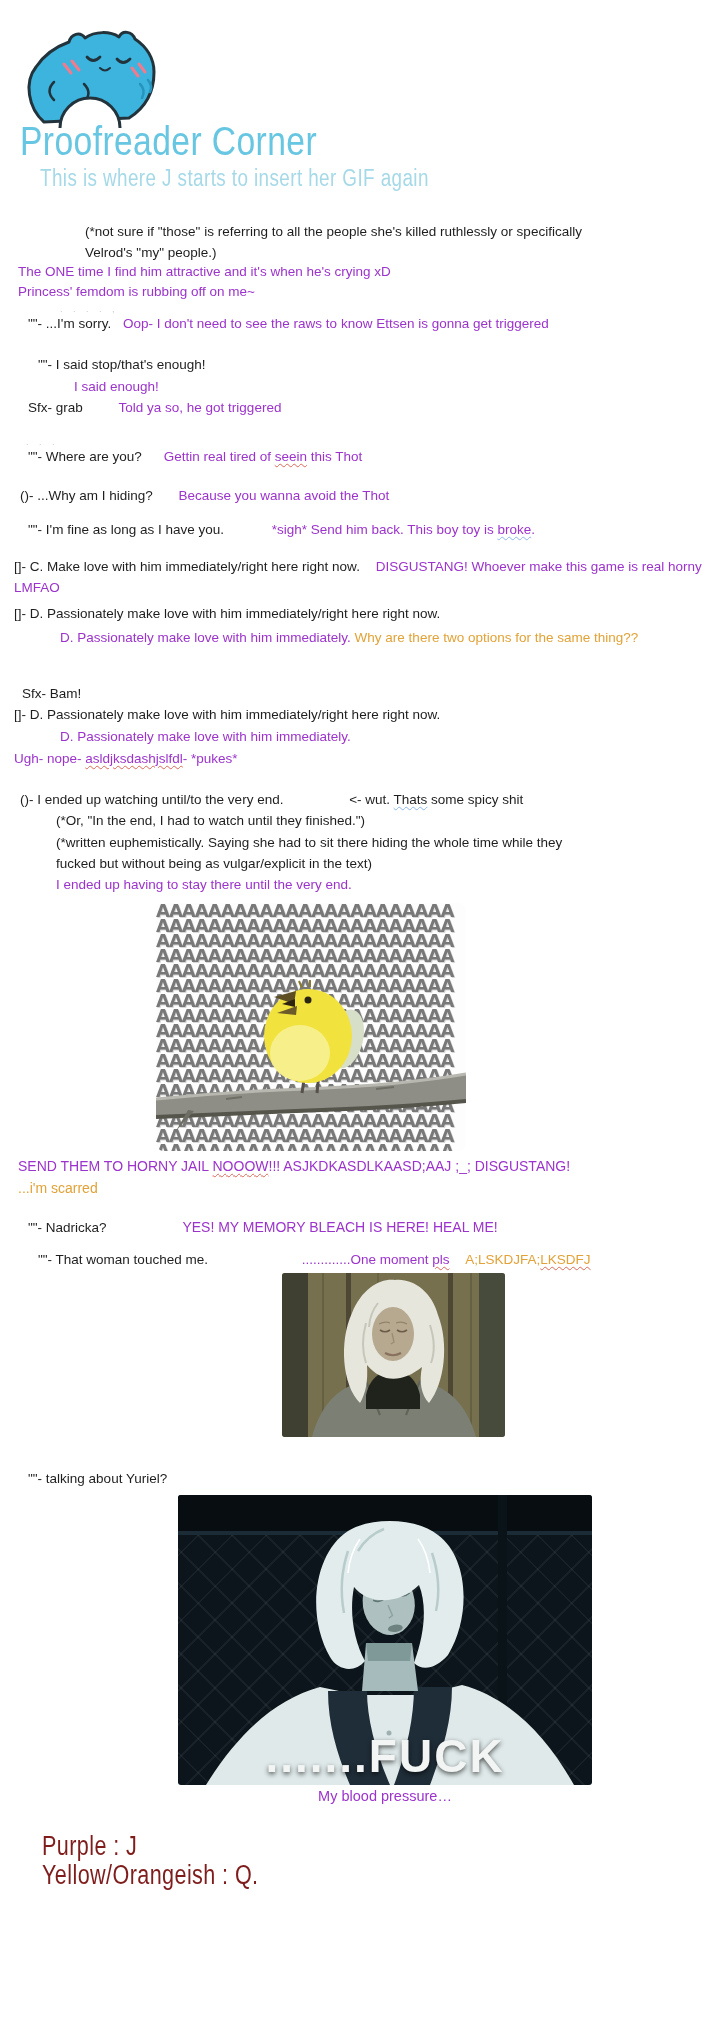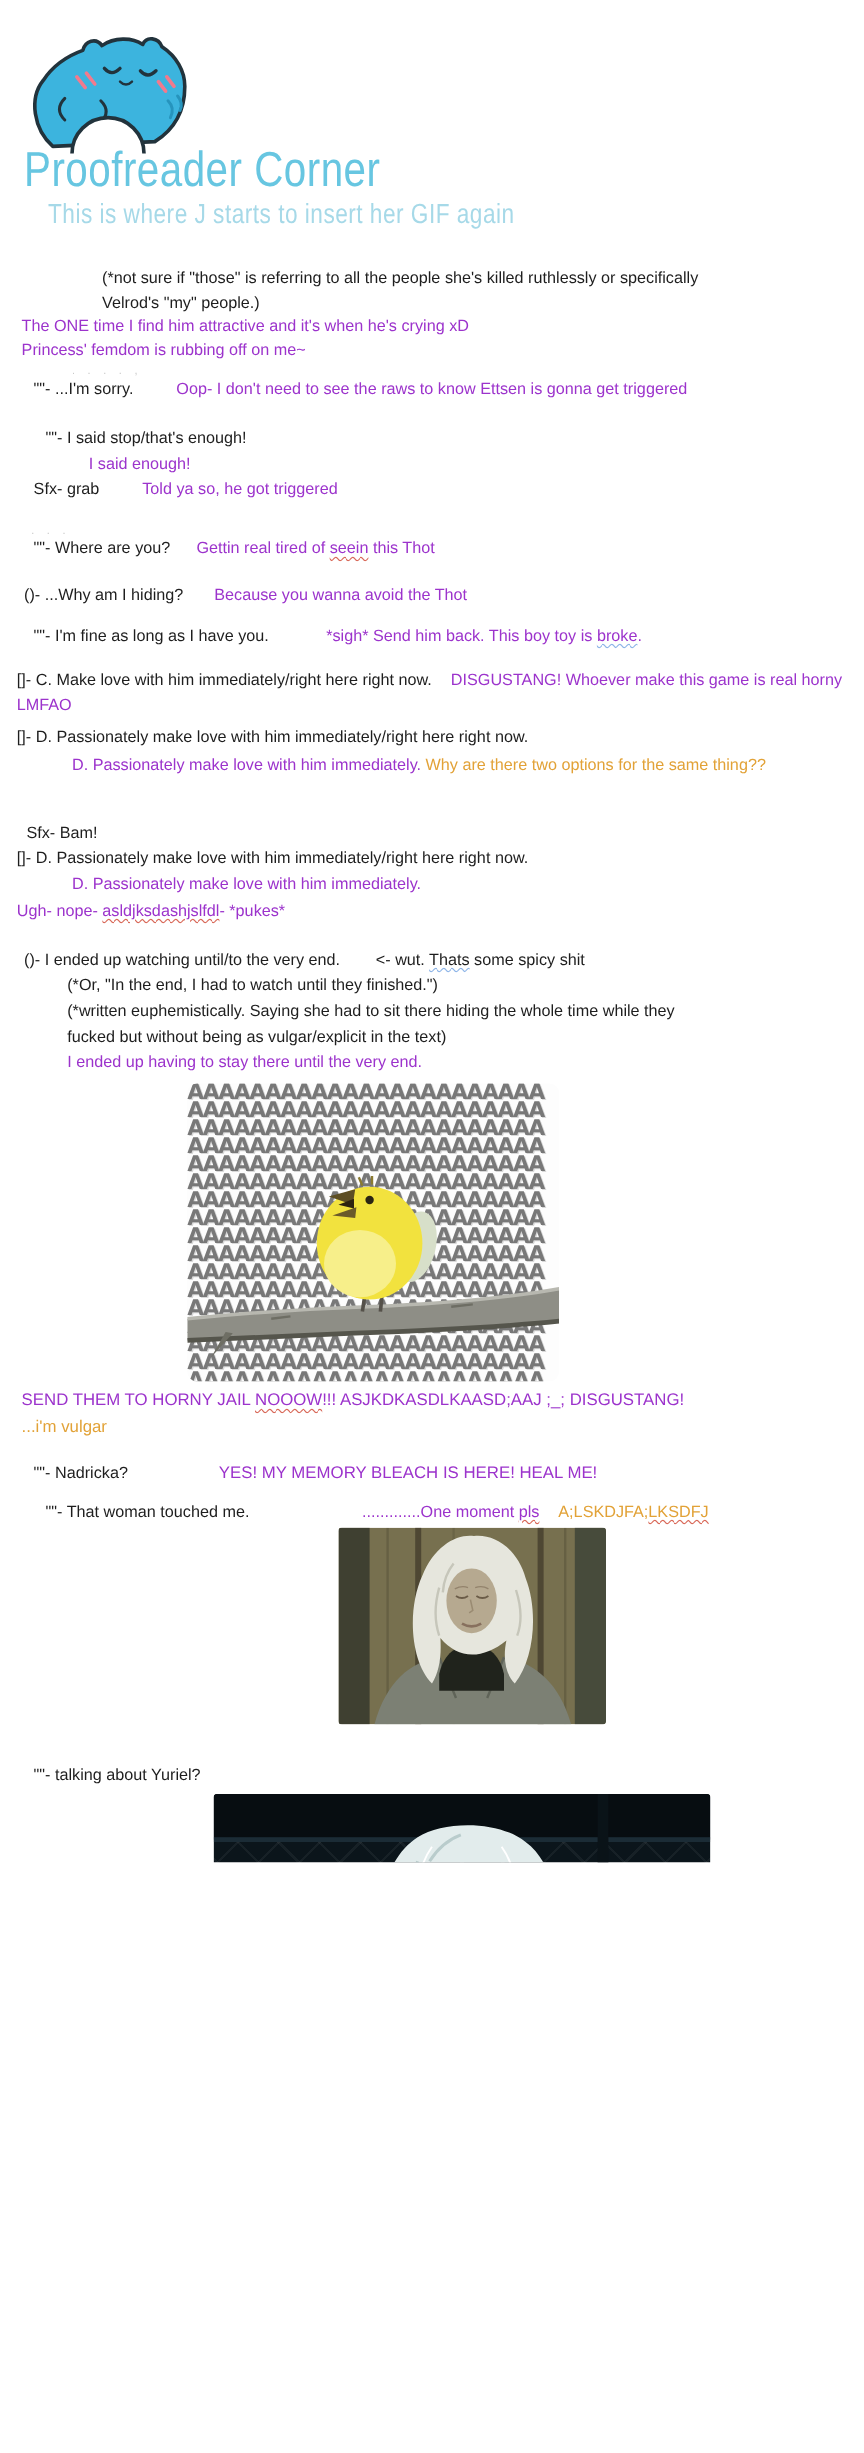--- a/index.html
+++ b/index.html
@@ -1,16 +1,16 @@
 <!DOCTYPE html>
 <html><head>
 <meta charset="utf-8">
 <style>
   html,body{margin:0;padding:0;background:#ffffff;}
-  #page{position:relative;width:720px;height:1552px;background:#ffffff;overflow:hidden;
+  #page{position:relative;width:720px;height:2044px;background:#ffffff;overflow:hidden;
         font-family:"Liberation Sans",sans-serif;font-size:13.5px;color:#1e1e1e;}
   .abs{position:absolute;white-space:nowrap;line-height:1.25;}
   .black{color:#1e1e1e;}
   .purple{color:#9c33cc;}
   .orange{color:#e2a237;}
   .faint{color:#c9c9c9;font-size:9px;letter-spacing:4px;}
   .sq-red{text-decoration-line:underline;text-decoration-style:wavy;text-decoration-color:#d96a5a;text-decoration-thickness:1px;text-underline-offset:2px;}
   .sq-blue{text-decoration-line:underline;text-decoration-style:wavy;text-decoration-color:#8fb6e8;text-decoration-thickness:1px;text-underline-offset:2px;}
   .cond{display:inline-block;transform:scaleX(.82);transform-origin:left center;letter-spacing:.5px;}
   .title{top:116px;left:20px;font-size:41px;color:#67c6e1;font-weight:400;}
@@ -60,21 +60,21 @@
   <div class="abs subtitle"><span class="cond">This is where J starts to insert her GIF again</span></div>
 
   <div class="abs" style="top:224px;left:85px;"><span class="black">(*not sure if "those" is referring to all the people she's killed ruthlessly or specifically</span></div>
   <div class="abs" style="top:245px;left:85px;"><span class="black">Velrod's "my" people.)</span></div>
   <div class="abs" style="top:264px;left:18px;"><span class="purple">The ONE time I find him attractive and it's when he's crying xD</span></div>
   <div class="abs" style="top:284px;left:18px;"><span class="purple">Princess' femdom is rubbing off on me~</span></div>
   <div class="abs faint" style="top:304px;left:60px;">.  .       .        .      ,</div>
 
   <div class="abs" style="top:316px;left:28px;">
     <span class="black">""- ...I'm sorry.</span>
-    <span class="purple" style="margin-left:32px;">Oop- I don't need to see the raws to know Ettsen is gonna get triggered</span>
+    <span class="purple" style="margin-left:8px;">Oop- I don't need to see the raws to know Ettsen is gonna get triggered</span>
   </div>
 
   <div class="abs" style="top:357px;left:38px;"><span class="black">""- I said stop/that's enough!</span></div>
   <div class="abs" style="top:379px;left:74px;"><span class="purple">I said enough!</span></div>
   <div class="abs" style="top:400px;left:28px;">
     <span class="black">Sfx- grab</span>
     <span class="purple" style="margin-left:32px;">Told ya so, he got triggered</span>
   </div>
 
   <div class="abs faint" style="top:437px;left:26px;">. . .</div>
@@ -105,21 +105,21 @@
 
   <div class="abs" style="top:686px;left:22px;"><span class="black">Sfx- Bam!</span></div>
   <div class="abs" style="top:707px;left:14px;"><span class="black">[]- D. Passionately make love with him immediately/right here right now.</span></div>
   <div class="abs" style="top:729px;left:60px;"><span class="purple">D. Passionately make love with him immediately.</span></div>
   <div class="abs" style="top:751px;left:14px;">
     <span class="purple"><span>Ugh- nope- </span><span class="sq-red">asldjksdashjslfdl</span><span>- *pukes*</span></span>
   </div>
 
   <div class="abs" style="top:792px;left:20px;">
     <span class="black">()- I ended up watching until/to the very end.</span>
-    <span class="black" style="margin-left:26px;"><span>&lt;- wut. </span><span class="sq-blue">Thats</span><span> some spicy shit</span></span>
+    <span class="black" style="margin-left:62px;"><span>&lt;- wut. </span><span class="sq-blue">Thats</span><span> some spicy shit</span></span>
   </div>
   <div class="abs" style="top:813px;left:56px;"><span class="black">(*Or, "In the end, I had to watch until they finished.")</span></div>
   <div class="abs" style="top:835px;left:56px;"><span class="black">(*written euphemistically. Saying she had to sit there hiding the whole time while they</span></div>
   <div class="abs" style="top:856px;left:56px;"><span class="black">fucked but without being as vulgar/explicit in the text)</span></div>
   <div class="abs" style="top:877px;left:56px;"><span class="purple">I ended up having to stay there until the very end.</span></div>
 
   <div id="bird-meme">
     <div id="bird-pattern">AAAAAAAAAAAAAAAAAAAAAAAAAAAAAAAAAAAAAAAAAAAAAAAAAAAAAAAAAAAAAAAAAAAAAAAAAAAAAAAAAAAAAAAAAAAAAAAAAAAAAAAAAAAAAAAAAAAAAAAAAAAAAAAAAAAAAAAAAAAAAAAAAAAAAAAAAAAAAAAAAAAAAAAAAAAAAAAAAAAAAAAAAAAAAAAAAAAAAAAAAAAAAAAAAAAAAAAAAAAAAAAAAAAAAAAAAAAAAAAAAAAAAAAAAAAAAAAAAAAAAAAAAAAAAAAAAAAAAAAAAAAAAAAAAAAAAAAAAAAAAAAAAAAAAAAAAAAAAAAAAAAAAAAAAAAAAAAAAAAAAAAAAAAAAAAAAAAAAAAAAAAAAAAAAAAAAAAAAAAAAAAAAAAAAAAAAAAAAAAAAAAAAAAAAAAAAAAAAAAAAAAAAAAAAAAAAAAAAAAAAAAA</div>
     <svg id="bird-svg" width="310" height="248" viewBox="0 0 310 248">
       <path d="M0,196 C40,192 90,188 150,186 C220,183 270,178 310,171 L310,198 C260,203 200,206 140,208 C90,210 40,212 0,214 Z" fill="#8e8e86"></path>
@@ -138,21 +138,21 @@
       <path d="M139,96 L126,101 L139,104 Z" fill="#2e2410"></path>
       <circle cx="152" cy="97" r="3.5" fill="#2a2413"></circle>
       <line x1="146" y1="85" x2="143" y2="78" stroke="#8a7a30" stroke-width="2"></line>
       <line x1="154" y1="84" x2="154" y2="77" stroke="#8a7a30" stroke-width="2"></line>
     </svg>
   </div>
 
   <div class="abs big" style="top:1158px;left:18px;">
     <span class="purple"><span>SEND THEM TO HORNY JAIL </span><span class="sq-red">NOOOW</span><span>!!! ASJKDKASDLKAASD;AAJ ;_; DISGUSTANG!</span></span>
   </div>
-  <div class="abs big" style="top:1180px;left:18px;"><span class="orange">...i'm vulgar</span></div>
+  <div class="abs big" style="top:1180px;left:18px;"><span class="orange">...i'm scarred</span></div>
 
   <div class="abs" style="top:1219px;left:28px;">
     <span class="black">""- Nadricka?</span>
     <span class="purple big" style="margin-left:72px;">YES! MY MEMORY BLEACH IS HERE! HEAL ME!</span>
   </div>
 
   <div class="abs" style="top:1252px;left:38px;">
     <span class="black">""- That woman touched me.</span>
     <span class="purple" style="margin-left:90px;"><span>.............One moment </span><span class="sq-red">pls</span></span>
     <span class="orange" style="margin-left:12px;"><span>A;LSKDJFA;</span><span class="sq-red">LKSDFJ</span></span>

